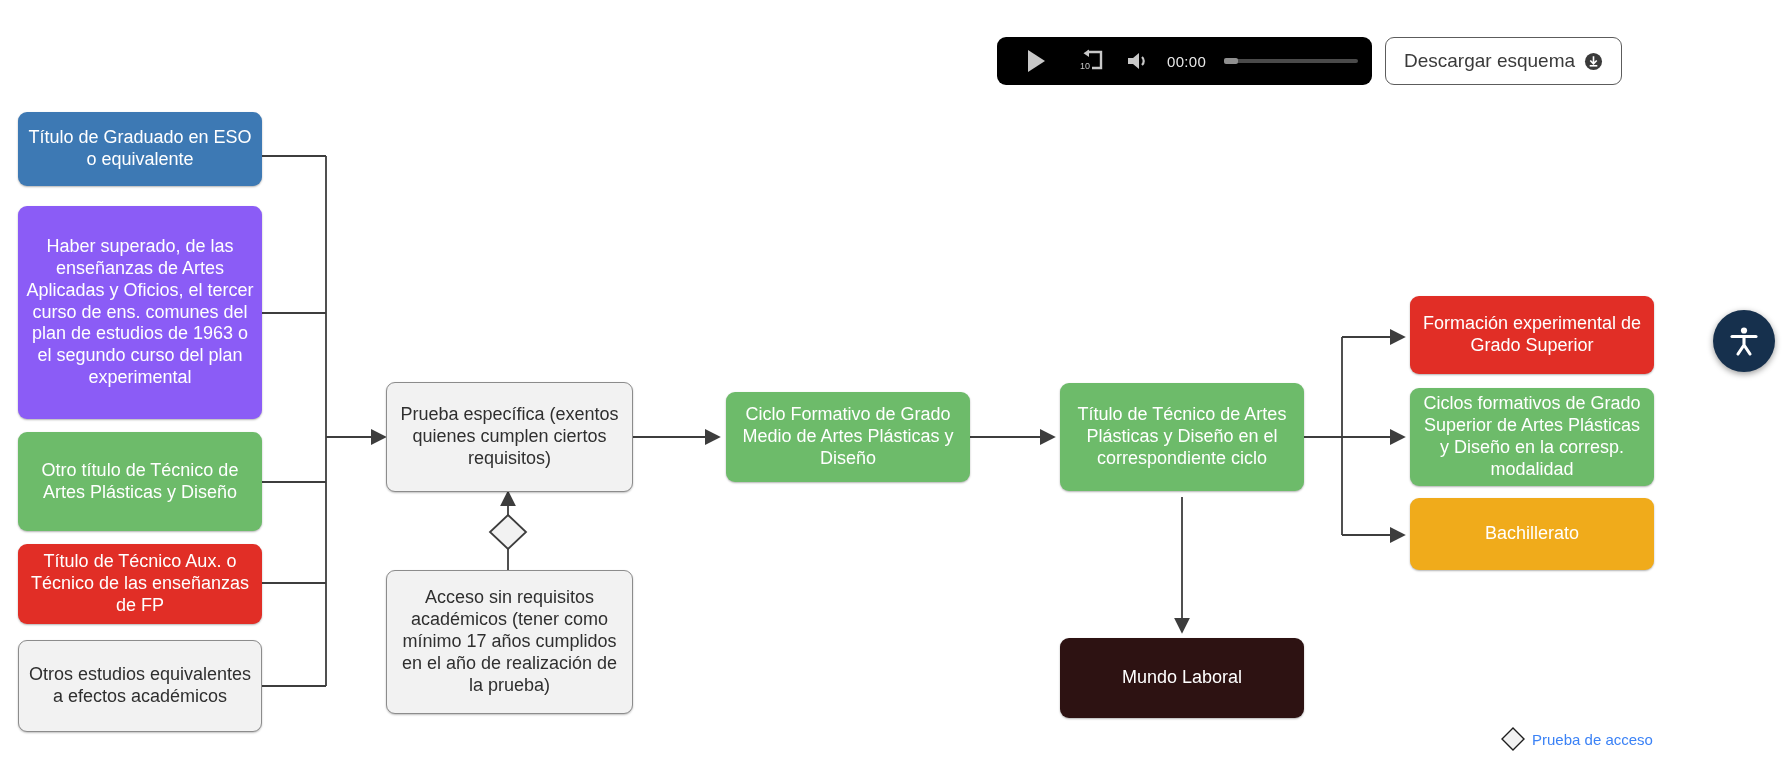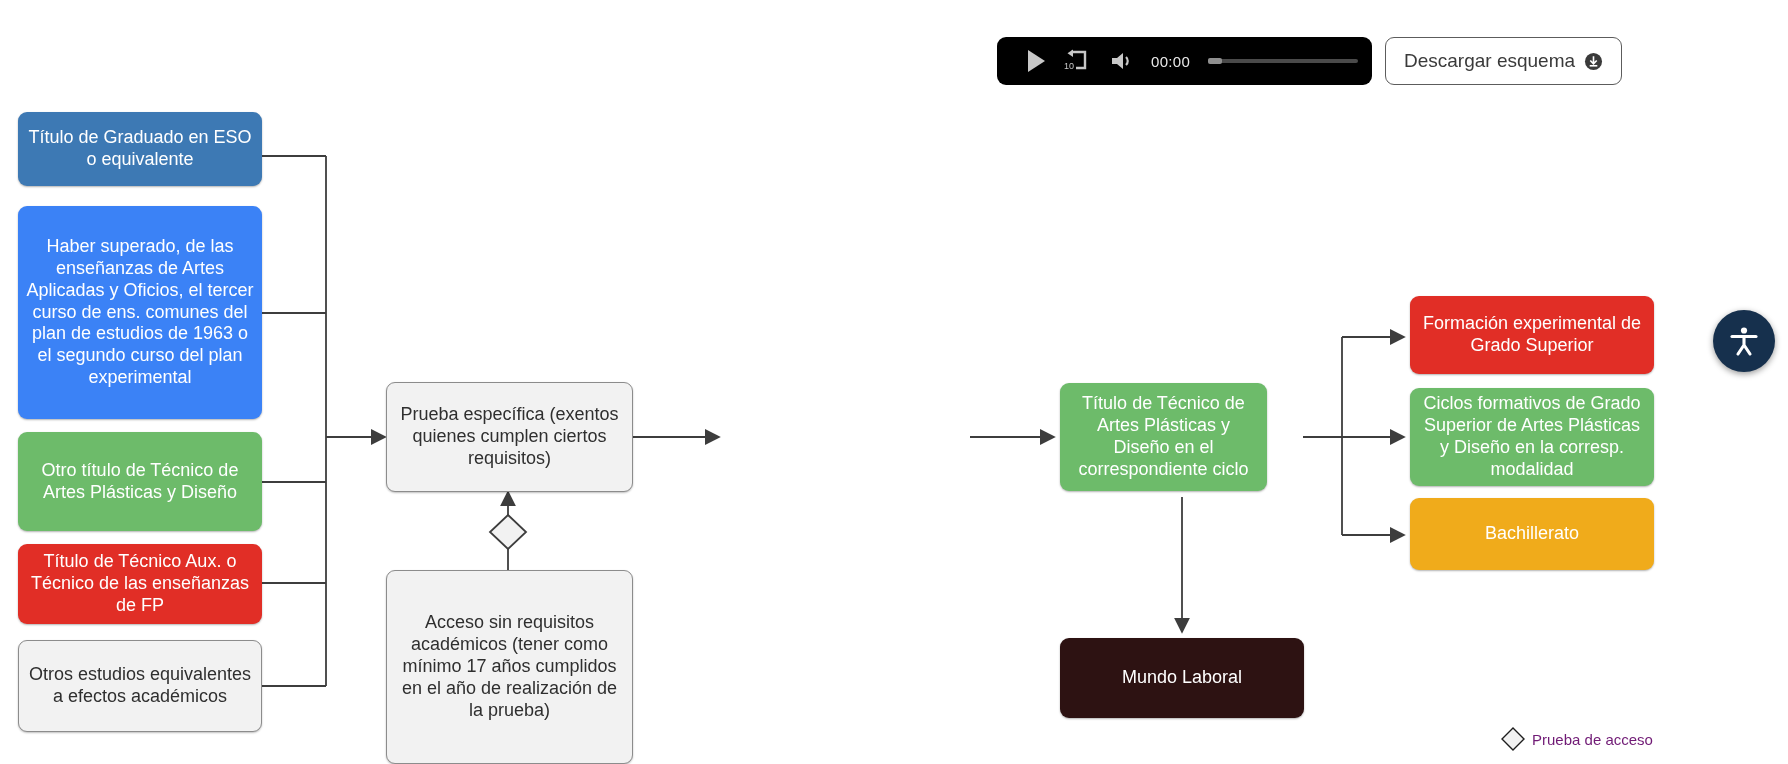--- a/index.html
+++ b/index.html
@@ -36,21 +36,21 @@
     justify-content: center;
     cursor: pointer;
   }
   .play-btn { width: 34px; height: 30px; margin-left: 8px; }
   .play-tri {
     width: 0; height: 0;
     border-left: 17px solid #c8c8c8;
     border-top: 11px solid transparent;
     border-bottom: 11px solid transparent;
   }
-  .replay-btn { width: 38px; height: 30px; margin-left: 4px; }
+  .replay-btn { width: 38px; height: 30px; margin-left: 20px; }
   .vol-btn { width: 32px; height: 30px; margin-left: 12px; }
   .time {
     color: #e8e8e8;
     font-size: 15px;
     font-family: "Liberation Sans", sans-serif;
     margin-left: 12px;
     letter-spacing: .3px;
     white-space: nowrap;
   }
   .seek {
@@ -129,21 +129,21 @@
   .legend {
     position: absolute;
     left: 1499px;
     top: 725px;
     display: flex;
     align-items: center;
     gap: 5px;
   }
   .legend-label {
     font-size: 15px;
-    color: #701a75;
+    color: #3b82f6;
   }
 
   
   .a11y-fab {
     position: absolute;
     left: 1713px;
     top: 310px;
     width: 62px;
     height: 62px;
     border-radius: 50%;
@@ -224,46 +224,49 @@
       <path d="M1342 535 H1404" marker-end="url(#ah)"></path>
     </g>
 
     <path d="M508 515 L526 532 L508 549 L490 532 Z" fill="#f2f2f2" stroke="#3d3d3d" stroke-width="1.8"></path>
   </svg>
 
   <div class="node filled" style="left:18px;  top:112px; width:244px; height:74px;  background:#3d79b4;">
     <span>Título de Graduado en ESO o equivalente</span>
   </div>
 
-  <div class="node filled" style="left:18px;  top:206px; width:244px; height:213px; background:#3b82f6;">
+  <div class="node filled" style="left:18px;  top:206px; width:244px; height:213px; background:#8b5cf6;">
     <span>Haber superado, de las enseñanzas de Artes Aplicadas y Oficios, el tercer curso de ens. comunes del plan de estudios de 1963 o el segundo curso del plan experimental</span>
   </div>
 
   <div class="node filled" style="left:18px;  top:544px; width:244px; height:80px;  background:#e12e26;">
     <span>Título de Técnico Aux. o Técnico de las enseñanzas de FP</span>
   </div>
 
   <div class="node filled" style="left:18px;  top:432px; width:244px; height:99px;  background:#6dbb6a;">
     <span>Otro título de Técnico de Artes Plásticas y Diseño</span>
   </div>
 
   <div class="node plain" style="left:18px;  top:640px; width:244px; height:92px;">
     <span>Otros estudios equivalentes a efectos académicos</span>
   </div>
 
   <div class="node plain" style="left:386px; top:382px; width:247px; height:110px;">
     <span>Prueba específica (exentos quienes cumplen ciertos requisitos)</span>
   </div>
 
-  <div class="node plain" style="left:386px; top:570px; width:247px; height:194px;">
+  <div class="node plain" style="left:386px; top:570px; width:247px; height:144px;">
     <span>Acceso sin requisitos académicos (tener como mínimo 17 años cumplidos en el año de realización de la prueba)</span>
   </div>
 
-
-  <div class="node filled" style="left:1060px; top:383px; width:207px; height:108px; background:#6dbb6a;">
+  <div class="node filled" style="left:726px; top:392px; width:244px; height:90px;  background:#6dbb6a;">
+    <span>Ciclo Formativo de Grado Medio de Artes Plásticas y Diseño</span>
+  </div>
+
+  <div class="node filled" style="left:1060px; top:383px; width:244px; height:108px; background:#6dbb6a;">
     <span>Título de Técnico de Artes Plásticas y Diseño en el correspondiente ciclo</span>
   </div>
 
   <div class="node filled" style="left:1410px; top:296px; width:244px; height:78px;  background:#e12e26;">
     <span>Formación experimental de Grado Superior</span>
   </div>
 
   <div class="node filled" style="left:1410px; top:388px; width:244px; height:98px;  background:#6dbb6a;">
     <span>Ciclos formativos de Grado Superior de Artes Plásticas y Diseño en la corresp. modalidad</span>
   </div>

